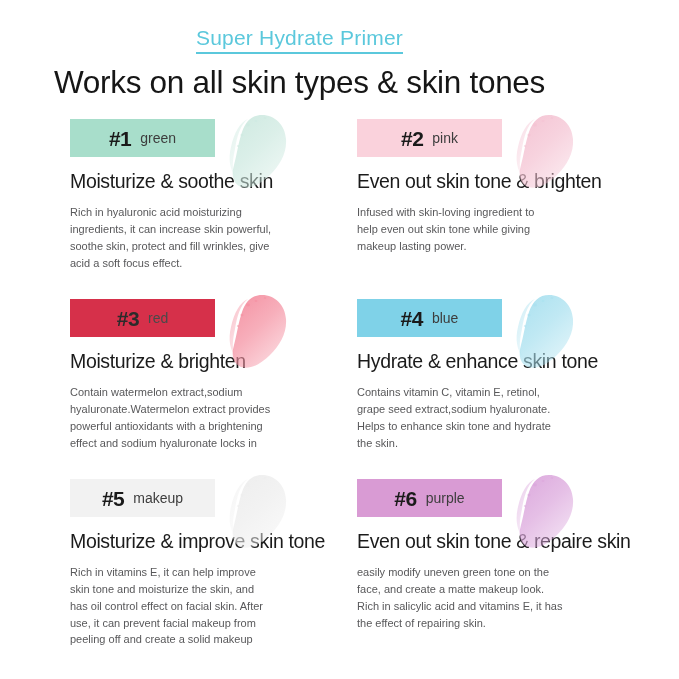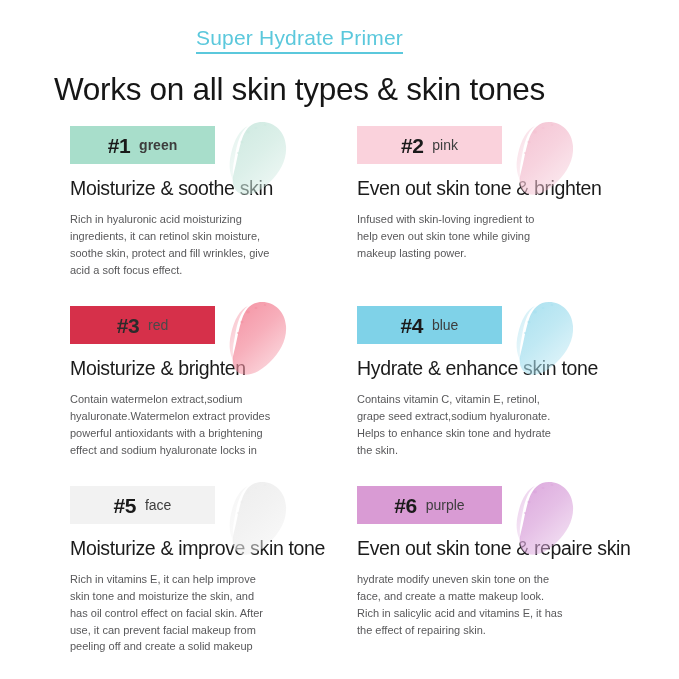--- a/index.html
+++ b/index.html
@@ -28,21 +28,21 @@
   .brand-title {
     display: inline-block;
     font-size: 21px;
     color: #5BC8DC;
     letter-spacing: 0.2px;
     border-bottom: 2px solid #5BC8DC;
     padding-bottom: 1px;
     line-height: 1.18;
   }
   .main-headline {
-    margin-top: 18px;
+    margin-top: 11px;
     font-size: 31.5px;
     color: #161616;
     letter-spacing: -0.3px;
     line-height: 1.12;
     white-space: nowrap;
   }
 
   
   .grid {
     position: relative;
@@ -140,26 +140,26 @@
              C12 58 10 46 13 34 C16 20 22 9 30 6 Z" fill="url(#g0b)"></path>
     <ellipse cx="30" cy="12" rx="2.0" ry="1.4" fill="#CDE9E0" opacity="0.75"></ellipse>
     <ellipse cx="38" cy="8" rx="1.5" ry="1.1" fill="#CDE9E0" opacity="0.65"></ellipse>
     <ellipse cx="24" cy="22" rx="1.6" ry="1.2" fill="#CDE9E0" opacity="0.6"></ellipse>
     <ellipse cx="20" cy="33" rx="1.2" ry="1.0" fill="#CDE9E0" opacity="0.5"></ellipse>
     <ellipse cx="47" cy="5" rx="1.2" ry="0.9" fill="#CDE9E0" opacity="0.5"></ellipse>
   </svg>
         </div>
         <div class="band" style="background: rgb(168, 222, 203);">
           <span class="band-num" style="color: rgb(26, 26, 26);">#1</span>
-          <span class="band-name" style="color: rgb(61, 61, 61); font-weight: bold;">green</span>
+          <span class="band-name" style="color: rgb(61, 61, 61);">green</span>
         </div>
         <div class="card-heading">Moisturize &amp; soothe skin</div>
         <div class="card-body">
           <div>Rich in hyaluronic acid moisturizing</div>
-          <div>ingredients, it can retinol skin moisture,</div>
+          <div>ingredients, it can increase skin powerful,</div>
           <div>soothe skin, protect and fill wrinkles, give</div>
           <div>acid a soft focus effect.</div>
         </div>
       </div>
       <div class="card">
         <div class="smear">
   <svg viewBox="0 0 74 82" xmlns="http://www.w3.org/2000/svg">
     <defs>
       <linearGradient id="g1" x1="0.15" y1="0" x2="0.85" y2="1">
         <stop offset="0%" stop-color="#F4C2D2" stop-opacity="0.95"></stop>
@@ -287,21 +287,21 @@
              C12 58 10 46 13 34 C16 20 22 9 30 6 Z" fill="url(#g4b)"></path>
     <ellipse cx="30" cy="12" rx="2.0" ry="1.4" fill="#EDEDED" opacity="0.75"></ellipse>
     <ellipse cx="38" cy="8" rx="1.5" ry="1.1" fill="#EDEDED" opacity="0.65"></ellipse>
     <ellipse cx="24" cy="22" rx="1.6" ry="1.2" fill="#EDEDED" opacity="0.6"></ellipse>
     <ellipse cx="20" cy="33" rx="1.2" ry="1.0" fill="#EDEDED" opacity="0.5"></ellipse>
     <ellipse cx="47" cy="5" rx="1.2" ry="0.9" fill="#EDEDED" opacity="0.5"></ellipse>
   </svg>
         </div>
         <div class="band" style="background: rgb(242, 242, 242);">
           <span class="band-num" style="color: rgb(26, 26, 26);">#5</span>
-          <span class="band-name" style="color: rgb(61, 61, 61);">face</span>
+          <span class="band-name" style="color: rgb(61, 61, 61);">makeup</span>
         </div>
         <div class="card-heading">Moisturize &amp; improve skin tone</div>
         <div class="card-body">
           <div>Rich in vitamins E, it can help improve</div>
           <div>skin tone and moisturize the skin, and</div>
           <div>has oil control effect on facial skin. After</div>
           <div>use, it can prevent facial makeup from</div>
           <div>peeling off and create a solid makeup</div>
         </div>
       </div>
@@ -329,21 +329,21 @@
     <ellipse cx="20" cy="33" rx="1.2" ry="1.0" fill="#DBA6DC" opacity="0.5"></ellipse>
     <ellipse cx="47" cy="5" rx="1.2" ry="0.9" fill="#DBA6DC" opacity="0.5"></ellipse>
   </svg>
         </div>
         <div class="band" style="background: rgb(217, 155, 212);">
           <span class="band-num" style="color: rgb(26, 26, 26);">#6</span>
           <span class="band-name" style="color: rgb(61, 61, 61);">purple</span>
         </div>
         <div class="card-heading">Even out skin tone &amp; repaire skin</div>
         <div class="card-body">
-          <div>hydrate modify uneven skin tone on the</div>
+          <div>easily modify uneven green tone on the</div>
           <div>face, and create a matte makeup look.</div>
           <div>Rich in salicylic acid and vitamins E, it has</div>
           <div>the effect of repairing skin.</div>
         </div>
       </div>
     </div>
 
 </div>
 
 </body></html>

